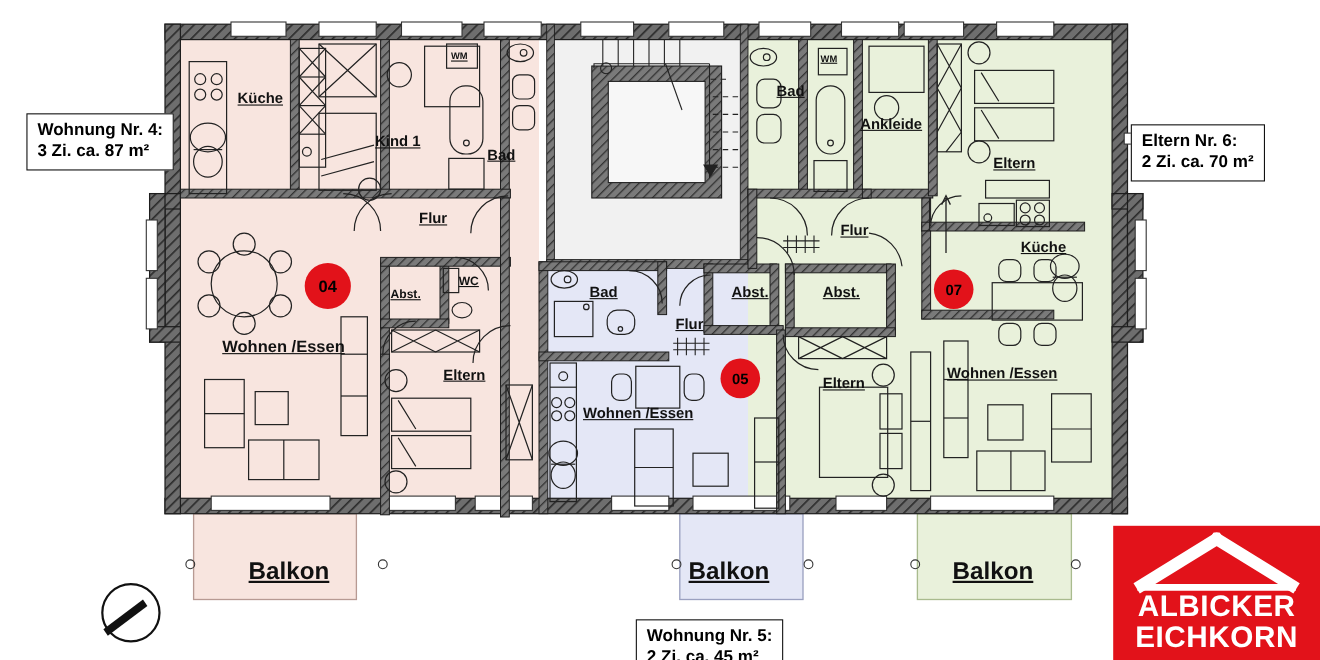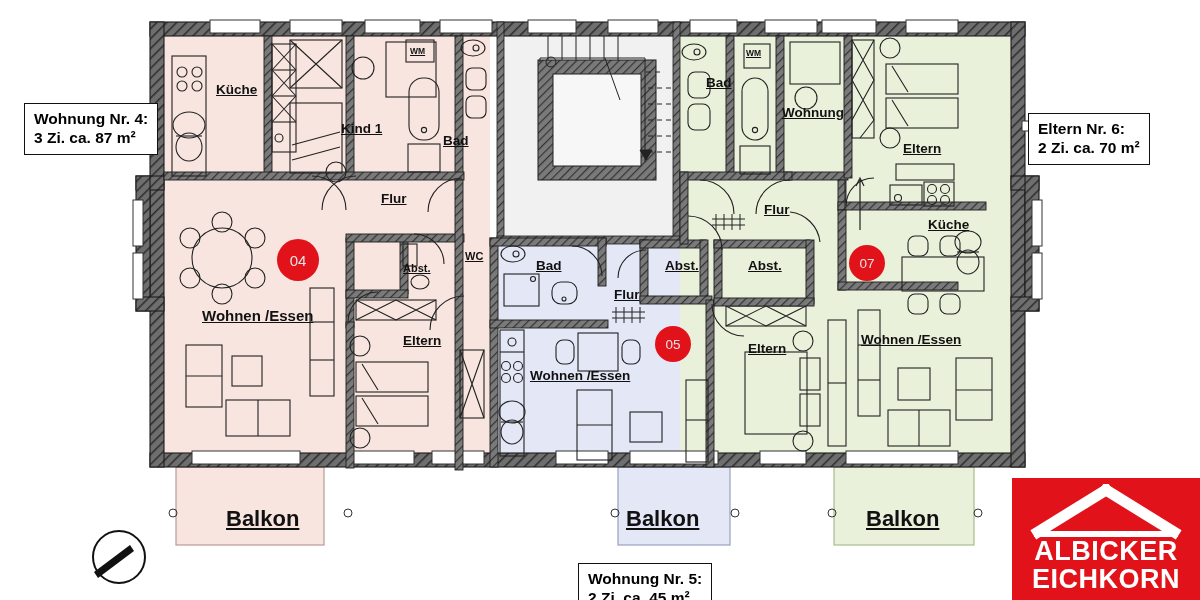--- a/index.html
+++ b/index.html
@@ -35,28 +35,28 @@
   #logo .ln2{top:86px;}
 
   
   .rname{
     position:absolute;font-weight:bold;color:#111;white-space:nowrap;
     z-index:30;pointer-events:none;text-decoration:underline;
   }
   .s-xl{font-size:16.5px;}
   .s-lg{font-size:15px;}
   .s-md{font-size:13.5px;}
-  .s-sm{font-size:11px;padding-left:48px;}
+  .s-sm{font-size:11px;}
   .s-xs{font-size:8.5px;}
 
   
   .badge{
-    position:absolute;border-radius:50%;background:#e2121a;color:#e5e5e5;
+    position:absolute;border-radius:50%;background:#e2121a;color:#000000;
     display:flex;align-items:center;justify-content:center;
-    font-weight:normal;font-size:15px;z-index:35;
+    font-weight:bold;font-size:15px;z-index:35;
   }
   .b-lg{width:42px;height:42px;}
   .b-md{width:36px;height:36px;font-size:13.5px;}
 </style>
 </head>
 <body>
 
 <div id="stage">
 
   <svg class="plan" viewBox="0 0 1200 600">
@@ -446,21 +446,21 @@
 
   <div class="rname s-md" style="left:536px;top:258px;">Bad</div>
   <div class="rname s-md" style="left:614px;top:287px;">Flur</div>
   <div class="rname s-md" style="left:665px;top:258px;">Abst.</div>
   <div class="rname s-md" style="left:530px;top:368px;">Wohnen /Essen</div>
   <div class="rname s-md" style="left:748px;top:341px;">Eltern</div>
   <div class="rname s-xl" style="left:626px;top:506px;font-size:22px;">Balkon</div>
 
   <div class="rname s-md" style="left:706px;top:75px;">Bad</div>
   <div class="rname s-xs" style="left:746px;top:48px;">WM</div>
-  <div class="rname s-md" style="left:782px;top:105px;">Wohnung</div>
+  <div class="rname s-md" style="left:782px;top:105px;">Ankleide</div>
   <div class="rname s-md" style="left:903px;top:141px;">Eltern</div>
   <div class="rname s-md" style="left:764px;top:202px;">Flur</div>
   <div class="rname s-md" style="left:748px;top:258px;">Abst.</div>
   <div class="rname s-md" style="left:928px;top:217px;">Küche</div>
   <div class="rname s-md" style="left:861px;top:332px;">Wohnen /Essen</div>
   <div class="rname s-xl" style="left:866px;top:506px;font-size:22px;">Balkon</div>
 
   <div class="badge b-lg" style="left:277px;top:239px;">04</div>
   <div class="badge b-md" style="left:655px;top:326px;">05</div>
   <div class="badge b-md" style="left:849px;top:245px;">07</div>

